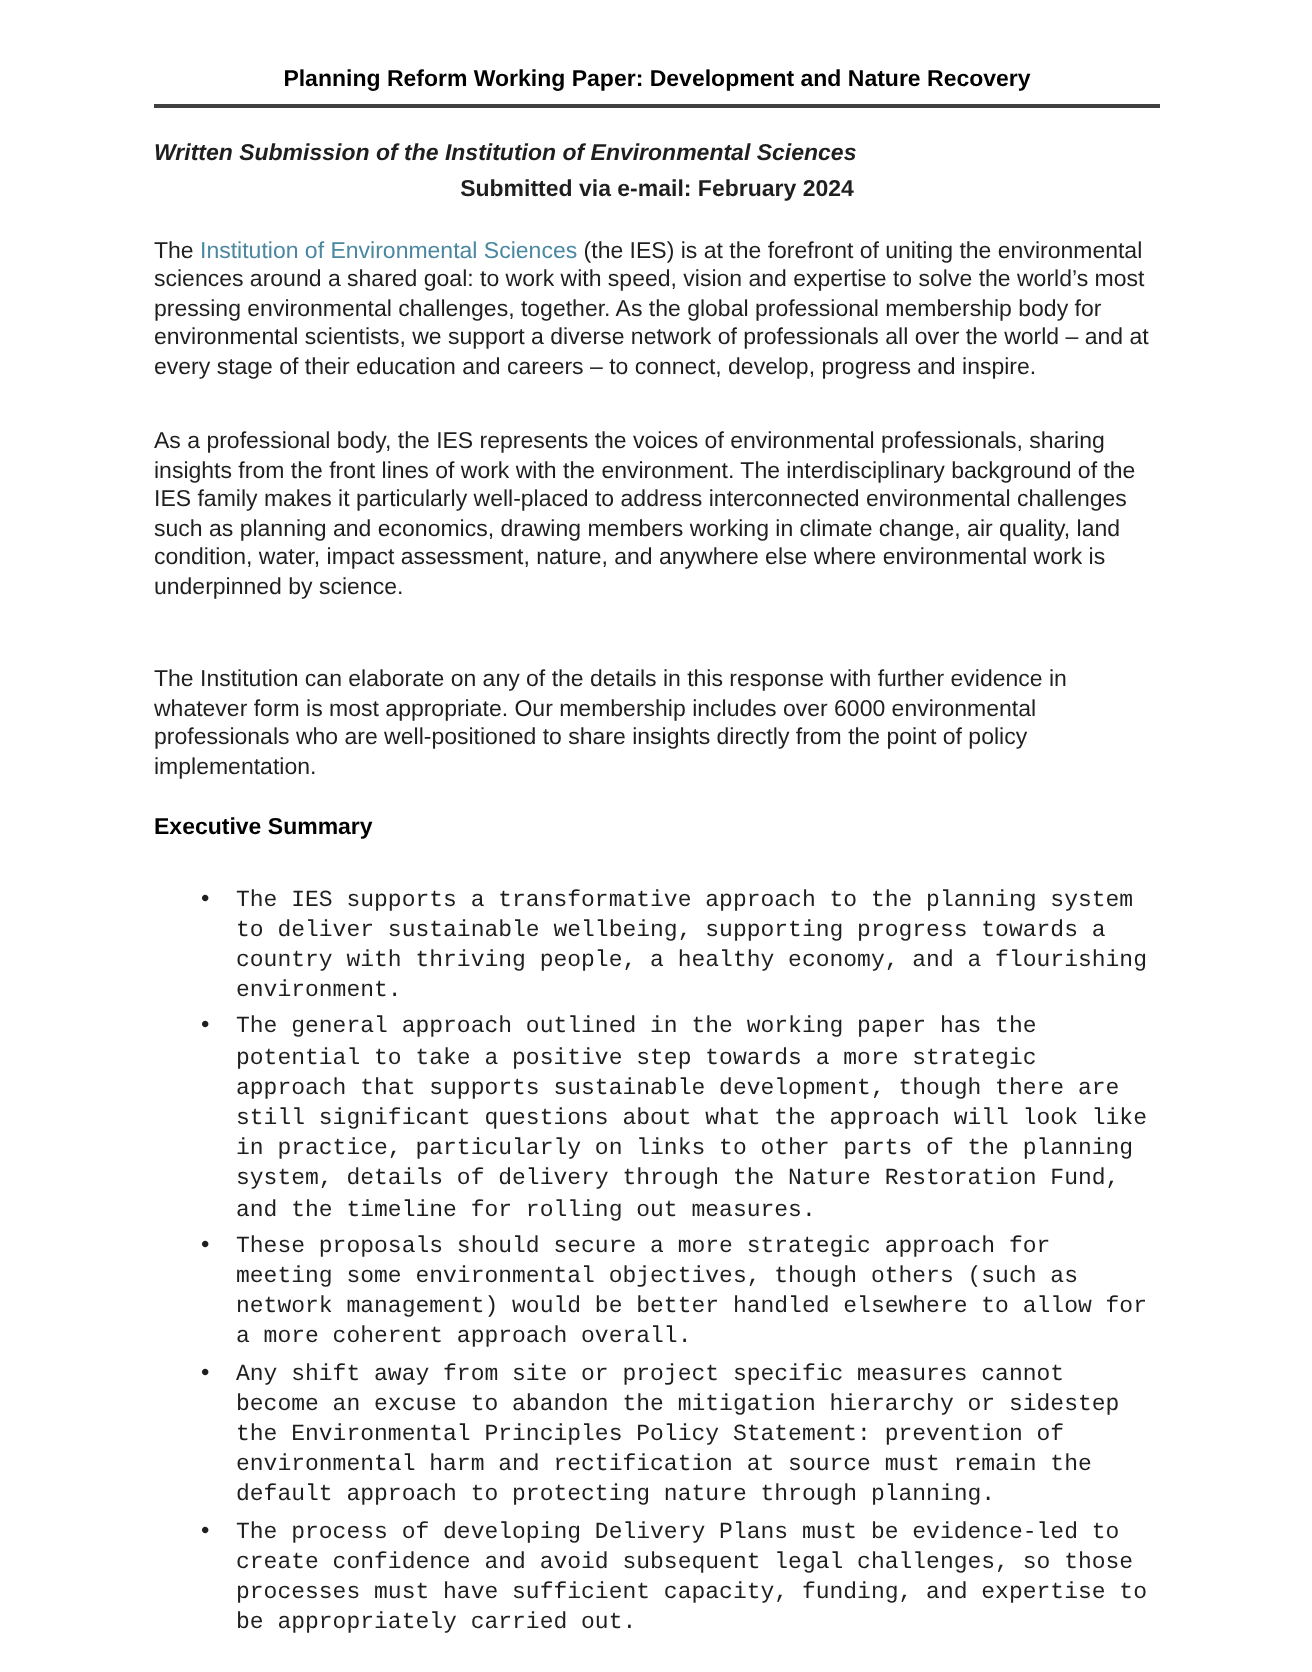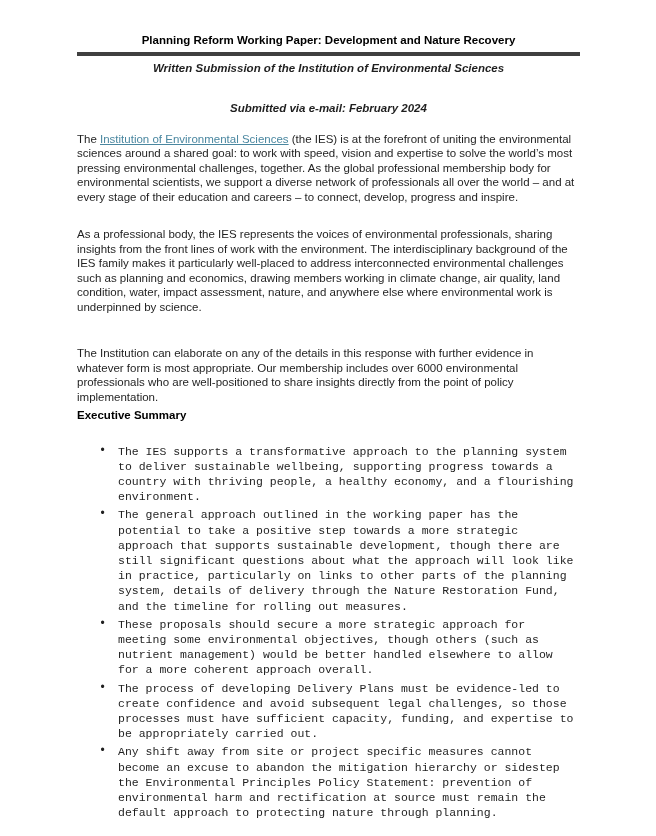--- a/index.html
+++ b/index.html
@@ -20,48 +20,46 @@
     line-height: 14.5px;
     color: #1f1f1f;
     overflow: hidden;
     -webkit-font-smoothing: antialiased;
   }
   .doc-title {
     font-weight: bold;
     color: #000000;
     text-align: center;
     padding-bottom: 4px;
-    border-bottom: 4px solid #404040;
+    border-bottom: 2px solid #404040;
   }
   .doc-subtitle {
-    margin-top: 5px;
-    text-align: center;
+    margin-top: 16px;
+    text-align: left;
     font-style: italic;
     font-weight: bold;
     color: #1f1f1f;
   }
   .submitted-line {
-    margin-top: 26px;
+    margin-top: 4px;
     text-align: center;
-    font-style: italic;
     font-weight: bold;
     color: #1f1f1f;
   }
   .para { margin: 0; }
   .para-1 { margin-top: 16px; }
   .para-2 { margin-top: 23px; }
   .para-3 { margin-top: 32px; }
   .inline-link {
     color: #4a87a0;
-    text-decoration: underline;
     text-decoration-color: #4a87a0;
     cursor: pointer;
   }
   .section-heading {
-    margin-top: 4px;
+    margin-top: 16px;
     font-weight: bold;
     color: #000000;
   }
   .bullet-list {
     margin: 21px 0 0 0;
     padding: 0 0 0 22px;
     list-style: none;
   }
   .bullet-list li {
     position: relative;
@@ -94,18 +92,18 @@
 
   <p class="para para-2">As a professional body, the IES represents the voices of environmental professionals, sharing insights from the front lines of work with the environment. The interdisciplinary background of the IES family makes it particularly well-placed to address interconnected environmental challenges such as planning and economics, drawing members working in climate change, air quality, land condition, water, impact assessment, nature, and anywhere else where environmental work is underpinned by science.</p>
 
   <p class="para para-3">The Institution can elaborate on any of the details in this response with further evidence in whatever form is most appropriate. Our membership includes over 6000 environmental professionals who are well-positioned to share insights directly from the point of policy implementation.</p>
 
   <div class="section-heading">Executive Summary</div>
 
   <ul class="bullet-list">
     <li>The IES supports a transformative approach to the planning system to deliver sustainable wellbeing, supporting progress towards a country with thriving people, a healthy economy, and a flourishing environment.</li>
     <li>The general approach outlined in the working paper has the potential to take a positive step towards a more strategic approach that supports sustainable development, though there are still significant questions about what the approach will look like in practice, particularly on links to other parts of the planning system, details of delivery through the Nature Restoration Fund, and the timeline for rolling out measures.</li>
-    <li>These proposals should secure a more strategic approach for meeting some environmental objectives, though others (such as nutrient management) would be better handled elsewhere to allow for a more coherent approach overall.</li>
+    <li>These proposals should secure a more strategic approach for meeting some environmental objectives, though others (such as network management) would be better handled elsewhere to allow for a more coherent approach overall.</li>
+    <li>Any shift away from site or project specific measures cannot become an excuse to abandon the mitigation hierarchy or sidestep the Environmental Principles Policy Statement: prevention of environmental harm and rectification at source must remain the default approach to protecting nature through planning.</li>
     <li>The process of developing Delivery Plans must be evidence-led to create confidence and avoid subsequent legal challenges, so those processes must have sufficient capacity, funding, and expertise to be appropriately carried out.</li>
-    <li>Any shift away from site or project specific measures cannot become an excuse to abandon the mitigation hierarchy or sidestep the Environmental Principles Policy Statement: prevention of environmental harm and rectification at source must remain the default approach to protecting nature through planning.</li>
   </ul>
 
 </div>
 
 </body></html>

